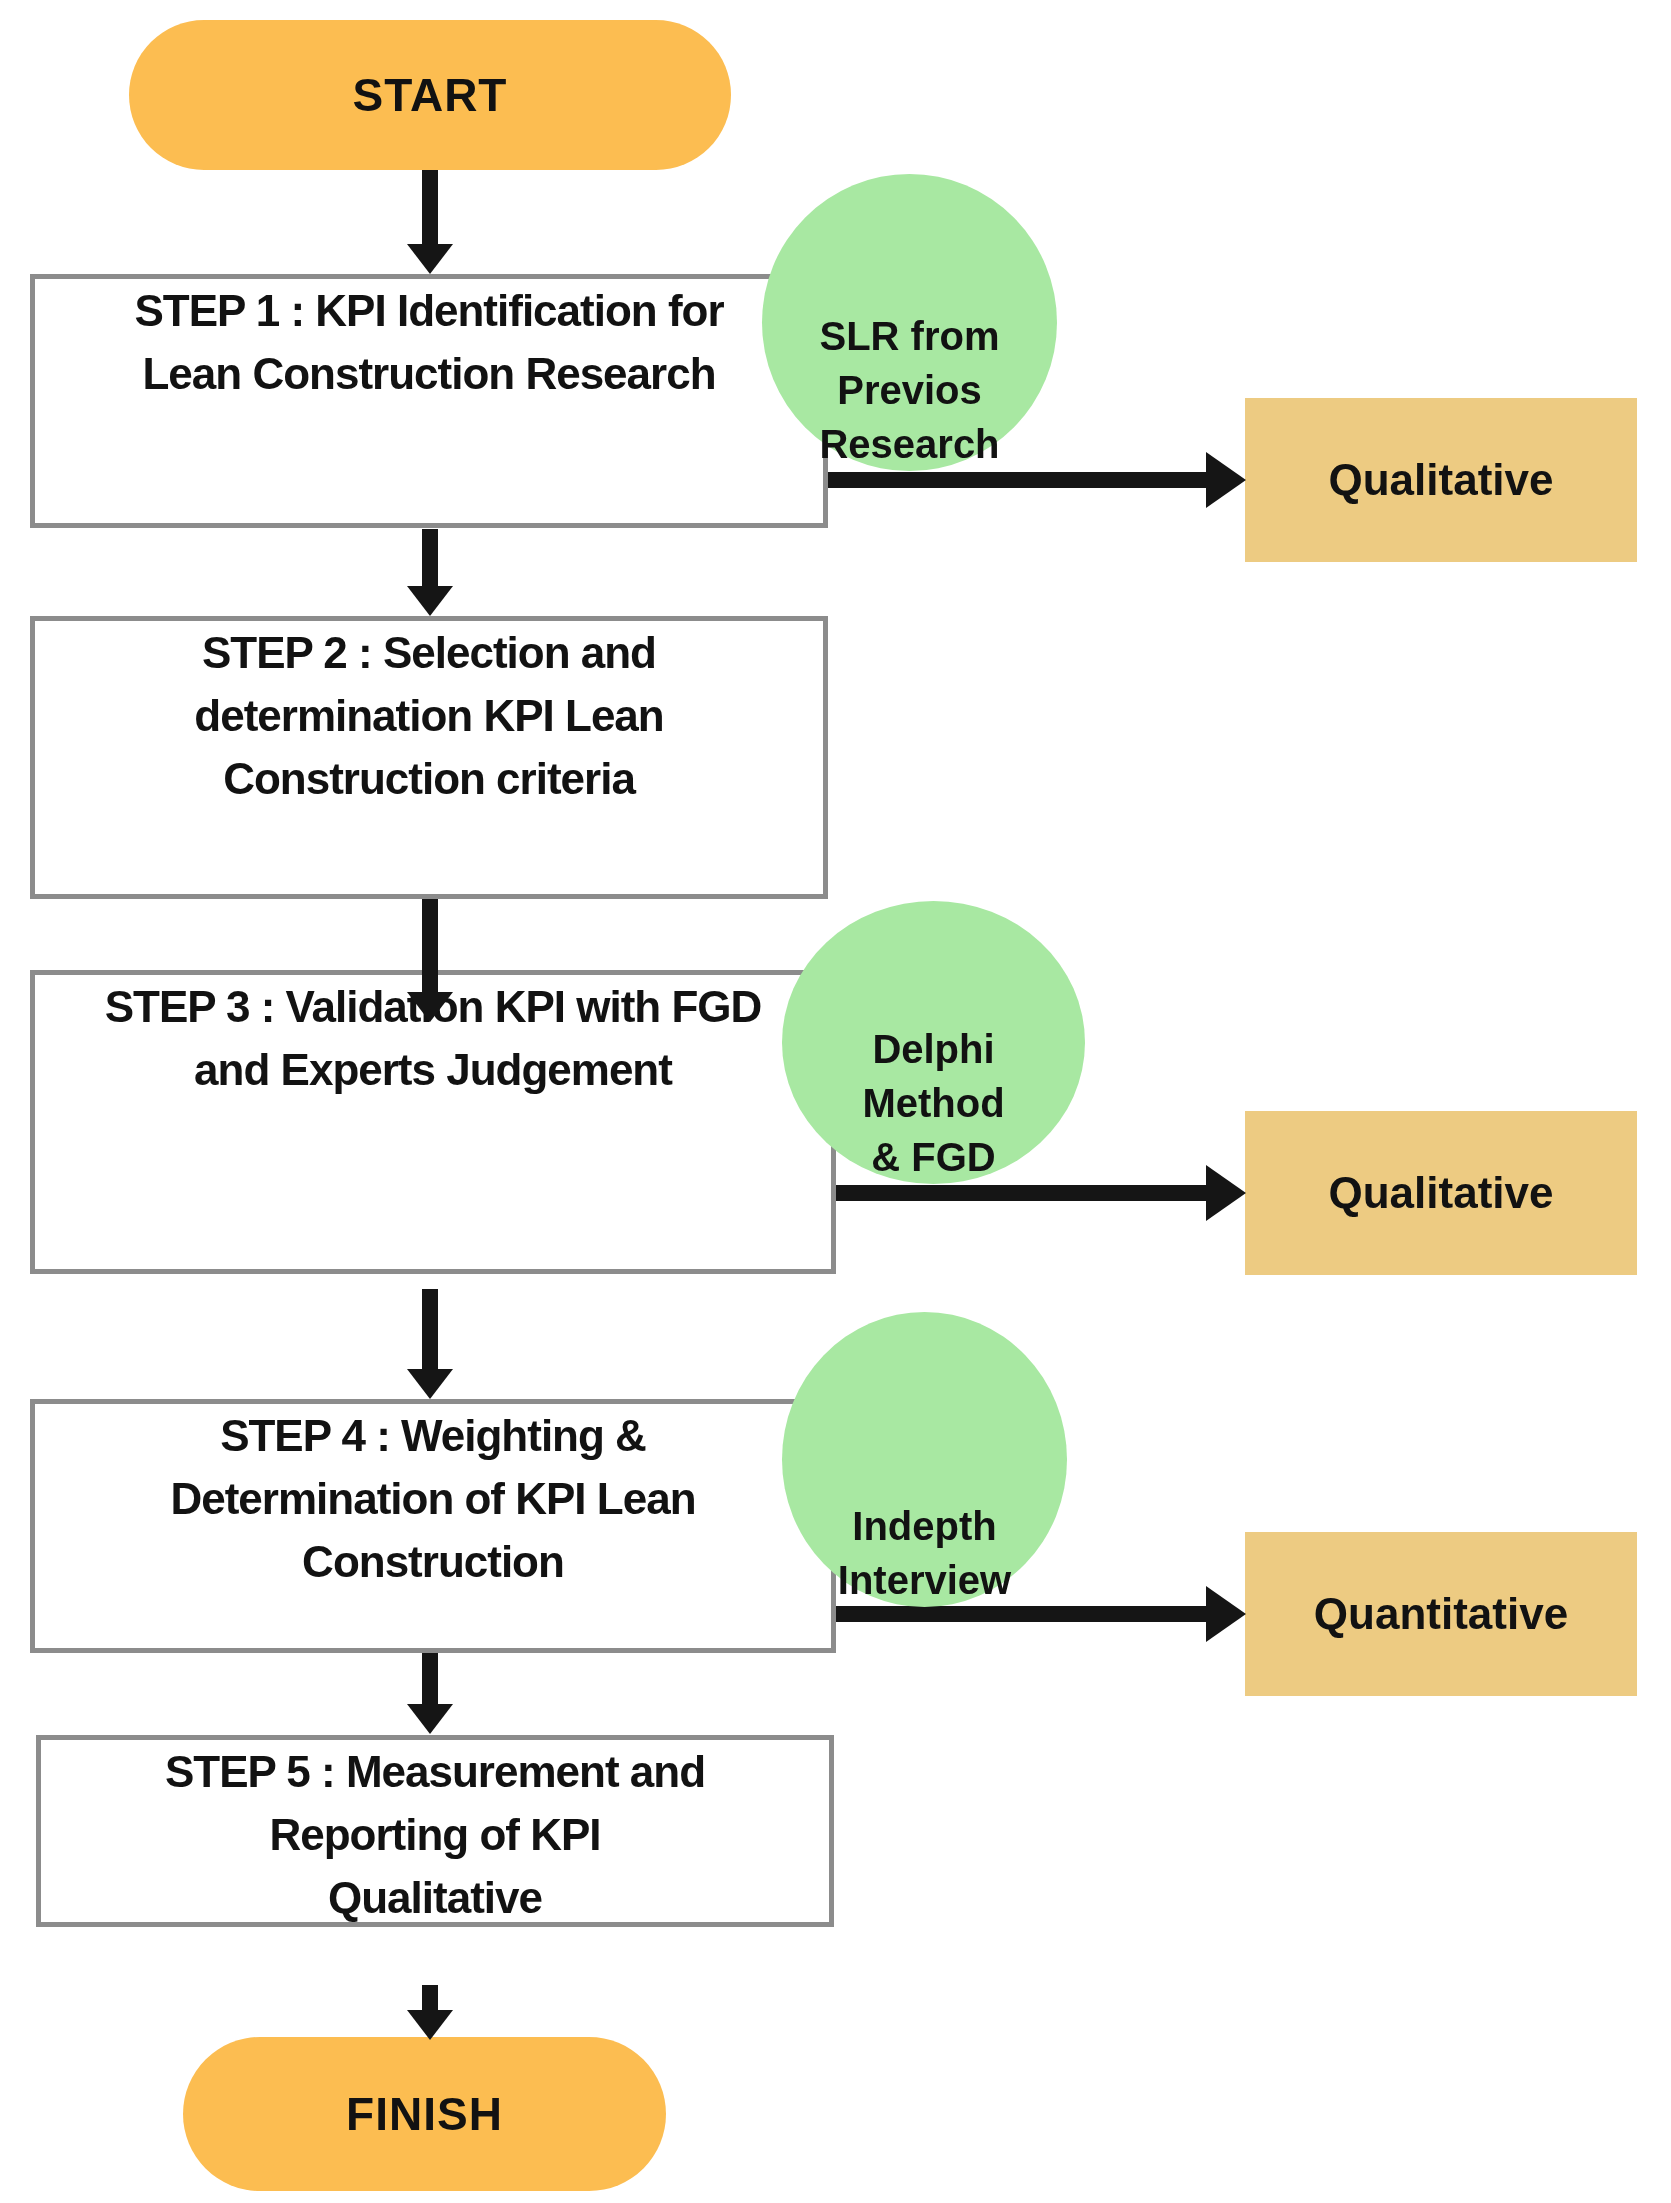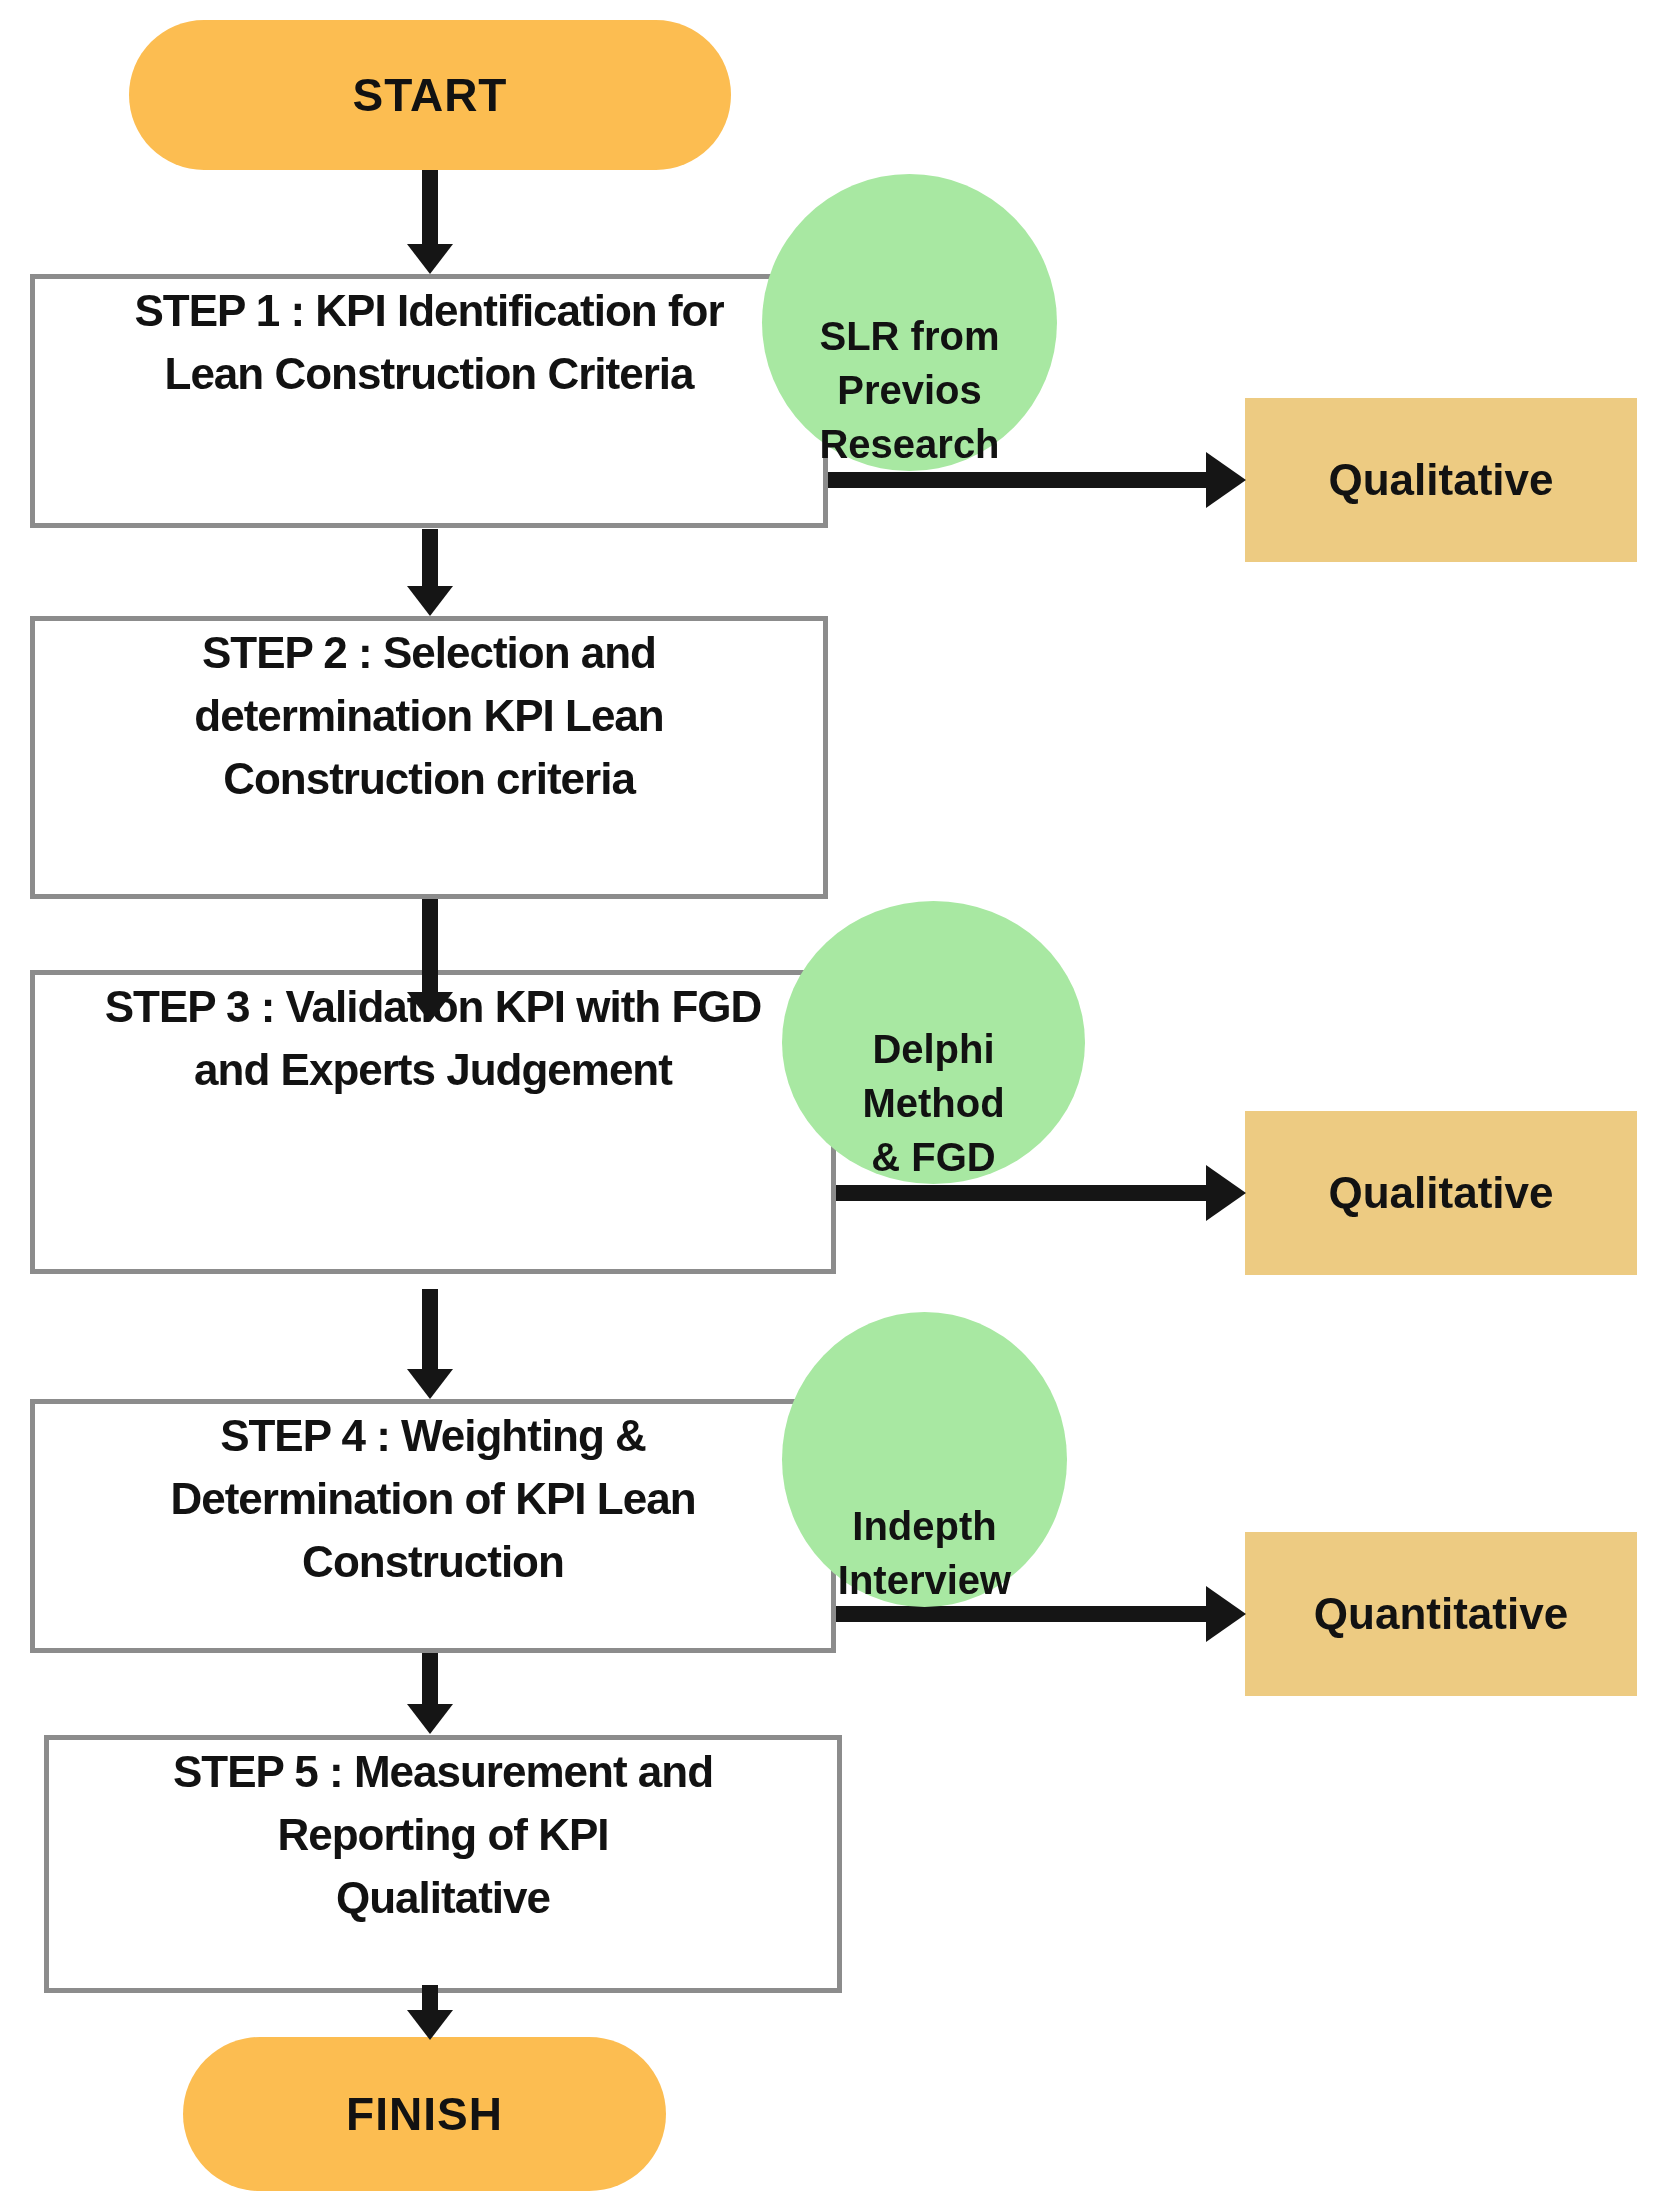--- a/index.html
+++ b/index.html
@@ -84,21 +84,21 @@
     <span>START</span>
   </div>
 
   <div class="varrow" style="left:407px;top:170px;height:104px;">
     <div class="shaft" style="height:75px;"></div>
     <div class="head" style="top:74px;"></div>
   </div>
 
   <div class="stepbox" style="left:30px;top:274px;width:798px;height:254px;">
     <div>STEP 1 : KPI Identification for</div>
-    <div>Lean Construction Criteria</div>
+    <div>Lean Construction Research</div>
   </div>
 
   <div class="bubble" style="left:762px;top:174px;width:295px;height:297px;">
     <div>SLR from</div>
     <div>Previos</div>
     <div>Research</div>
   </div>
 
   <div class="harrow" style="left:828px;top:452px;width:418px;">
     <div class="shaft" style="width:382px;"></div>
@@ -168,21 +168,21 @@
 
   <div class="outbox" style="left:1245px;top:1532px;width:392px;height:164px;">
     <span>Quantitative</span>
   </div>
 
   <div class="varrow" style="left:407px;top:1653px;height:81px;">
     <div class="shaft" style="height:52px;"></div>
     <div class="head" style="top:51px;"></div>
   </div>
 
-  <div class="stepbox" style="left:44px;top:1735px;width:798px;height:258px;">
+  <div class="stepbox" style="left:36px;top:1735px;width:798px;height:192px;">
     <div>STEP 5 : Measurement and</div>
     <div>Reporting of KPI</div>
     <div>Qualitative</div>
   </div>
 
   <div class="varrow" style="left:407px;top:1985px;height:54px;">
     <div class="shaft" style="height:26px;"></div>
     <div class="head" style="top:25px;"></div>
   </div>
 

